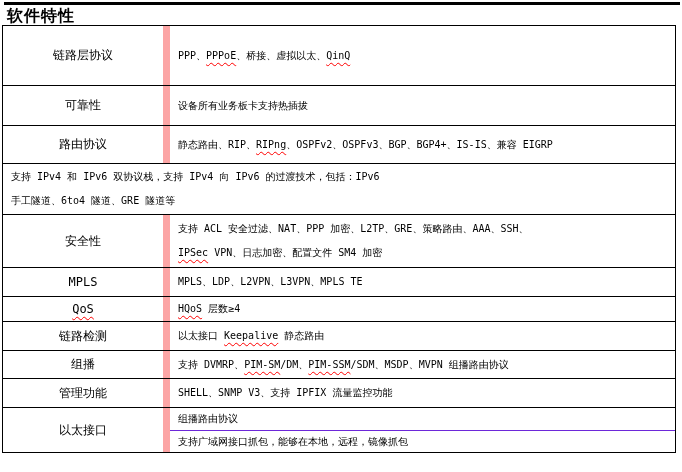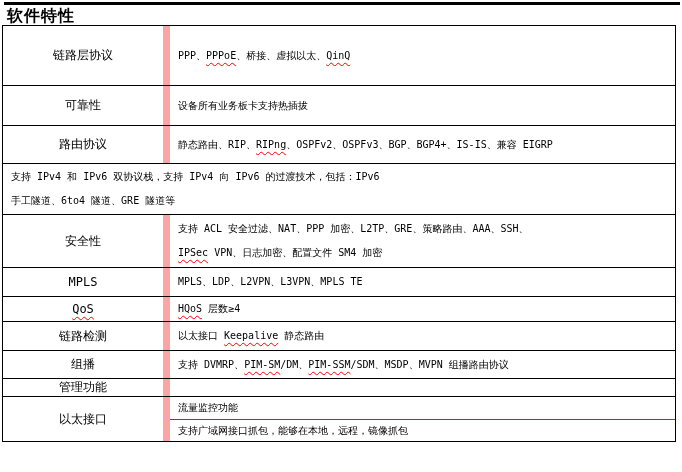--- a/index.html
+++ b/index.html
@@ -136,28 +136,33 @@
         <div class="content-col">
           <div class="cell" style="height: 27px;">
             <div class="line"><span>支持 DVMRP、</span><span class="sp">PIM-SM</span><span>/DM、</span><span class="sp">PIM-SSM</span><span>/SDM、MSDP、MVPN 组播路由协议</span></div>
           </div>
         </div>
       </div>
       <div class="row">
         <div class="label-cell">
           <span>管理功能</span>
         </div>
+        <div class="content-col">
+          <div class="cell" style="height: 28px;">
+            <div class="line"><span>SHELL、SNMP V3、支持 IPFIX 流量监控功能</span></div>
+          </div>
+        </div>
       </div>
       <div class="row">
         <div class="label-cell">
           <span>以太接口</span>
         </div>
         <div class="content-col">
           <div class="cell" style="height: 22px;">
-            <div class="line"><span>流量监控功能</span></div>
+            <div class="line"><span>组播路由协议</span></div>
           </div>
           <div class="cell" style="height: 22px;">
             <div class="line"><span>支持广域网接口抓包，能够在本地，远程，镜像抓包</span></div>
           </div>
         </div>
       </div>
     </div>
 </div>
 
 </body></html>

